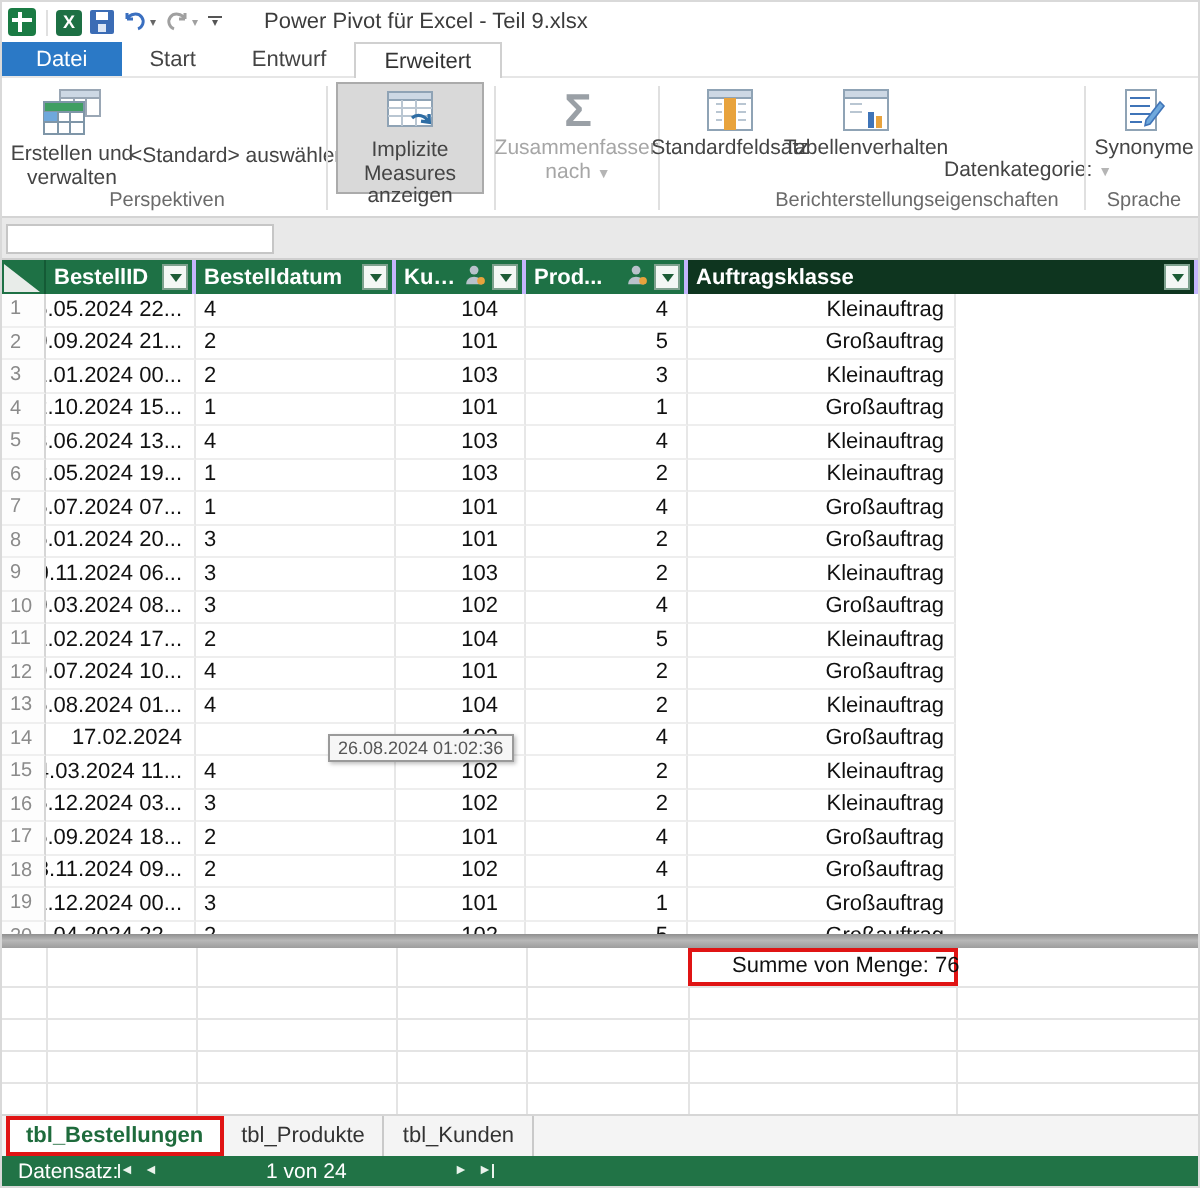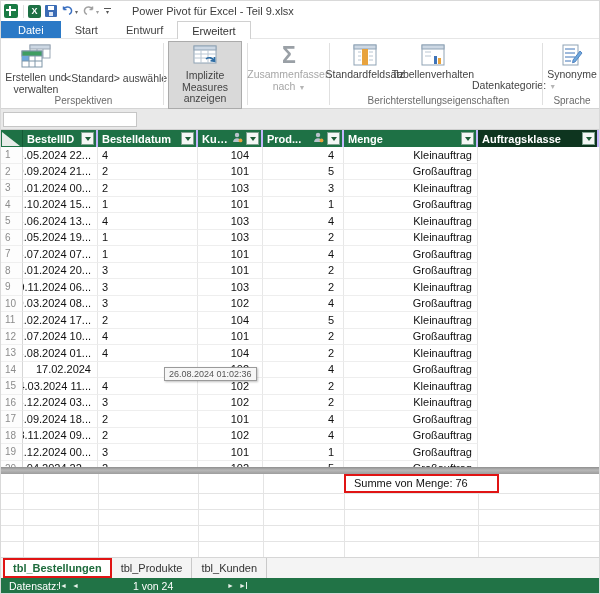--- a/index.html
+++ b/index.html
@@ -70,22 +70,22 @@
   .clip{height:6px;overflow:hidden;flex:none;}
   
   .tooltip{position:absolute;left:163px;top:366px;height:14px;padding:1px 4px 0 4px;background:#f6f6f6;
     border:1px solid #9a9a9a;font-size:9px;color:#555;white-space:nowrap;box-shadow:1px 1px 2px rgba(0,0,0,.25);z-index:5;}
   
   .splitter{height:7px;flex:none;background:linear-gradient(#8f8f8f,#b8b8b8 45%,#9d9d9d);}
   
   .mgrid{height:83px;flex:none;position:relative;background:#fff;overflow:hidden;}
   .mrow{position:absolute;left:0;right:0;height:0;border-bottom:1px solid #e4e4e4;}
   .mcol{position:absolute;top:0;bottom:0;width:1px;background:#e4e4e4;}
-  .mbox{position:absolute;left:343px;top:0;width:155px;height:19px;border:2px solid #e01414;background:#fff;
-    display:flex;align-items:center;padding-left:8px;font-size:11px;color:#111;white-space:nowrap;}
+  .mbox{position:absolute;left:343px;top:0;width:135px;height:19px;border:2px solid #e01414;background:#fff;
+    display:flex;align-items:center;padding-left:20px;font-size:11px;color:#111;white-space:nowrap;}
   
   .stabs{height:21px;flex:none;display:flex;align-items:stretch;background:#f4f4f4;border-top:1px solid #d6d6d6;font-size:11px;}
   .stab{display:flex;align-items:center;padding:0 9px;color:#333;border-right:1px solid #c9c9c9;cursor:default;}
   .stab.active{background:#fff;border:2px solid #e01414;font-weight:bold;color:#1e6b3c;margin-left:2px;padding:0 8px;}
   
   .sbar{height:15px;flex:none;background:#217346;color:#fff;font-size:10.5px;position:relative;}
   .sbar .lbl{position:absolute;left:8px;top:2px;}
   .navg{position:absolute;top:3px;display:flex;align-items:center;gap:5px;}
   .navg .g{font-size:7px;color:#eaf3ec;line-height:9px;display:flex;align-items:center;}
   .navg .vb{width:1px;height:7px;background:#eaf3ec;}
@@ -153,21 +153,21 @@
       </span>
       <span>Erstellen und</span>
       <span>verwalten</span>
     </div>
     <div class="ddtext" style="left:64px;top:33px;">
       <span>&lt;Standard&gt; auswählen</span><span class="caret-d">▼</span>
     </div>
     <div class="rgroup-label" style="left:20px;width:125px;">Perspektiven</div>
     <div class="rdiv" style="left:162px;"></div>
 
-    <div class="bigbtn pressed" style="left:167px;top:2px;width:74px;height:68px;">
+    <div class="bigbtn pressed" style="left:167px;top:2px;width:74px;height:56px;">
       <span class="bicon">
         <svg width="26" height="22" viewBox="0 0 26 22">
           <rect x="2" y="1" width="22" height="17" fill="#fff" stroke="#8fa3b5"></rect>
           <rect x="2" y="1" width="22" height="4" fill="#cdd8e4" stroke="#8fa3b5"></rect>
           <line x1="9" y1="5" x2="9" y2="18" stroke="#b9c6d2"></line>
             <line x1="16" y1="5" x2="16" y2="18" stroke="#b9c6d2"></line>
           <line x1="2" y1="9" x2="24" y2="9" stroke="#b9c6d2"></line>
             <line x1="2" y1="13" x2="24" y2="13" stroke="#b9c6d2"></line>
           <path d="M14 14 a5 5 0 0 1 8 2 M22.5 12 l0.2 4.2 l-4.2 -0.6" fill="none" stroke="#2e6da4" stroke-width="1.6"></path>
         </svg>
@@ -209,21 +209,21 @@
           <line x1="4" y1="12" x2="10" y2="12" stroke="#b9c6d2"></line>
           <rect x="13" y="12" width="3" height="8" fill="#3f74b8"></rect>
           <rect x="17" y="14" width="3" height="6" fill="#e8a33d"></rect>
         </svg>
       </span>
       <span>Tabellenverhalten</span>
     </div>
     <div class="ddtext disabled" style="left:471px;top:40px;">
       <span>Datenkategorie:</span><span class="caret-d" style="color:#b5b5b5;">▼</span>
     </div>
-    <div class="rgroup-label" style="left:340px;width:195px;">Berichterstellungseigenschaften</div>
+    <div class="rgroup-label" style="left:360px;width:195px;">Berichterstellungseigenschaften</div>
     <div class="rdiv" style="left:541px;"></div>
 
     <div class="bigbtn" style="left:545px;top:2px;width:52px;">
       <span class="bicon">
         <svg width="22" height="22" viewBox="0 0 22 22">
           <rect x="2" y="1" width="15" height="20" fill="#fff" stroke="#8fa3b5"></rect>
           <line x1="4" y1="5" x2="14" y2="5" stroke="#3f74b8"></line>
             <line x1="4" y1="9" x2="14" y2="9" stroke="#3f74b8"></line>
           <line x1="4" y1="13" x2="14" y2="13" stroke="#3f74b8"></line>
             <line x1="4" y1="17" x2="10" y2="17" stroke="#3f74b8"></line>
@@ -268,27 +268,20 @@
         </span>
       </div>
       <div class="hcell w-prd">
         <span class="hlabel">Prod...</span>
         <span class="spacer"></span>
         <span class="relico"><svg width="11" height="11" viewBox="0 0 12 12">
             <circle cx="5.5" cy="3.3" r="2.4" fill="#b9c2cb"></circle>
             <path d="M1.2 11 c0-2.6 2-4.1 4.3-4.1 s4.3 1.5 4.3 4.1 z" fill="#b9c2cb"></path>
             <circle cx="9.3" cy="9.2" r="2.1" fill="#e8a33d"></circle>
           </svg></span>
-        <span class="fbtn">
-          <span class="tri"></span>
-        </span>
-      </div>
-      <div class="hcell w-mng">
-        <span class="hlabel">Menge</span>
-        <span class="spacer"></span>
         <span class="fbtn">
           <span class="tri"></span>
         </span>
       </div>
       <div class="hcell w-kls sel">
         <span class="hlabel">Auftragsklasse</span>
         <span class="spacer"></span>
         <span class="fbtn">
           <span class="tri"></span>
         </span>

